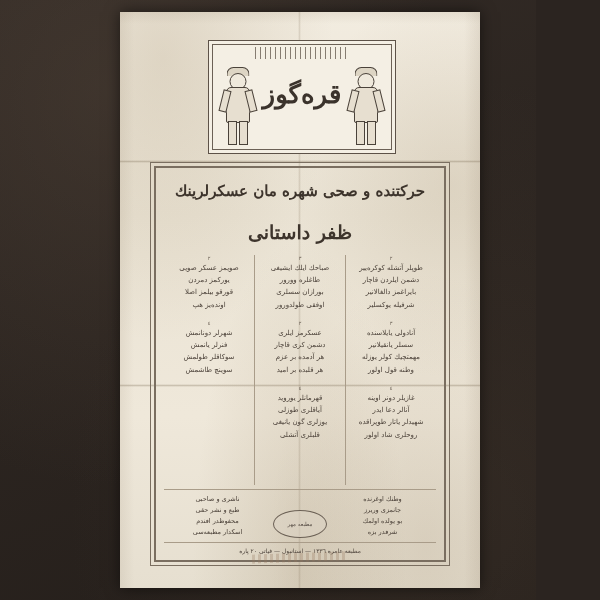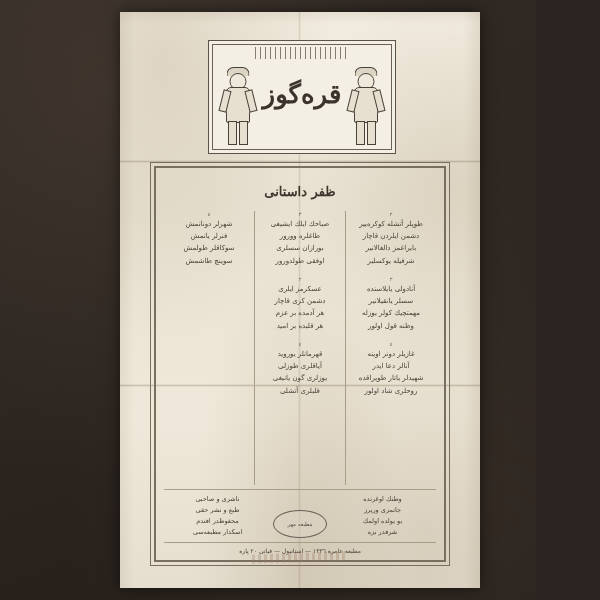--- a/index.html
+++ b/index.html
@@ -212,24 +212,24 @@
     color: #3d342c;
     margin-top: 4px;
   }
   .doc-title .l1 {
     font-size: 15px;
     font-weight: 700;
     letter-spacing: 0.5px;
     line-height: 1.5;
   }
   .doc-title .l2 {
-    font-size: 13px;
+    font-size: 19px;
     font-weight: 700;
     line-height: 1.6;
-    margin-top: 2px;
+    margin-top: 14px;
   }
 
   .cols {
     flex: 1;
     display: flex;
     flex-direction: row-reverse;
     gap: 0;
     margin-top: 8px;
     min-height: 0;
   }
@@ -356,20 +356,21 @@
     </div>
 
     <div class="frame">
       <div class="frame-inner">
         <div class="corner tl"></div>
         <div class="corner tr"></div>
         <div class="corner bl"></div>
         <div class="corner br"></div>
 
         <div class="doc-title">
+          <div class="l1">حركتنده و صحی شهره مان عسكرلرینك</div>
           <div class="l2">ظفر داستانی</div>
         </div>
 
         <div class="cols">
           <div class="col">
               <div class="stanza">
                 <span class="num">٢</span>
                 <span class="line">طوپلر آتشله کوكره‌ییر</span>
                 <span class="line">دشمن ایلردن قاچار</span>
                 <span class="line">بایراغمز دالغالانیر</span>
@@ -407,20 +408,27 @@
               </div>
               <div class="stanza">
                 <span class="num">٤</span>
                 <span class="line">قهرمانلر یوروید</span>
                 <span class="line">آیاقلری طوزلی</span>
                 <span class="line">یوزلری گون یانیغی</span>
                 <span class="line">قلبلری آتشلی</span>
               </div>
             </div>
           <div class="col">
+              <div class="stanza">
+                <span class="num">٢</span>
+                <span class="line">صویمز عسكر صویی</span>
+                <span class="line">یوركمز دمردن</span>
+                <span class="line">قورقو بیلمز اصلا</span>
+                <span class="line">اونده‌یز هپ</span>
+              </div>
               <div class="stanza">
                 <span class="num">٤</span>
                 <span class="line">شهرلر دونانمش</span>
                 <span class="line">فنرلر یانمش</span>
                 <span class="line">سوكاقلر طولمش</span>
                 <span class="line">سوینچ طاشمش</span>
               </div>
             </div>
         </div>
 

